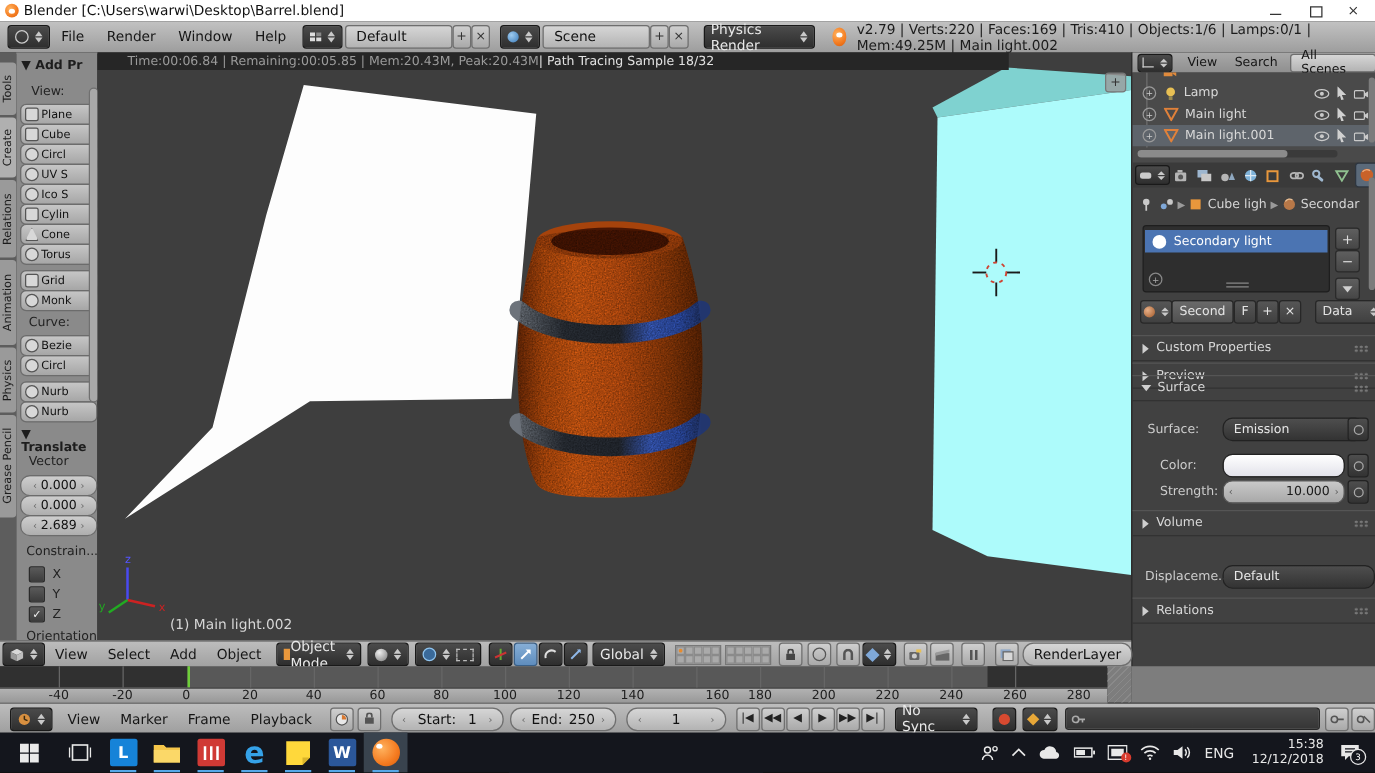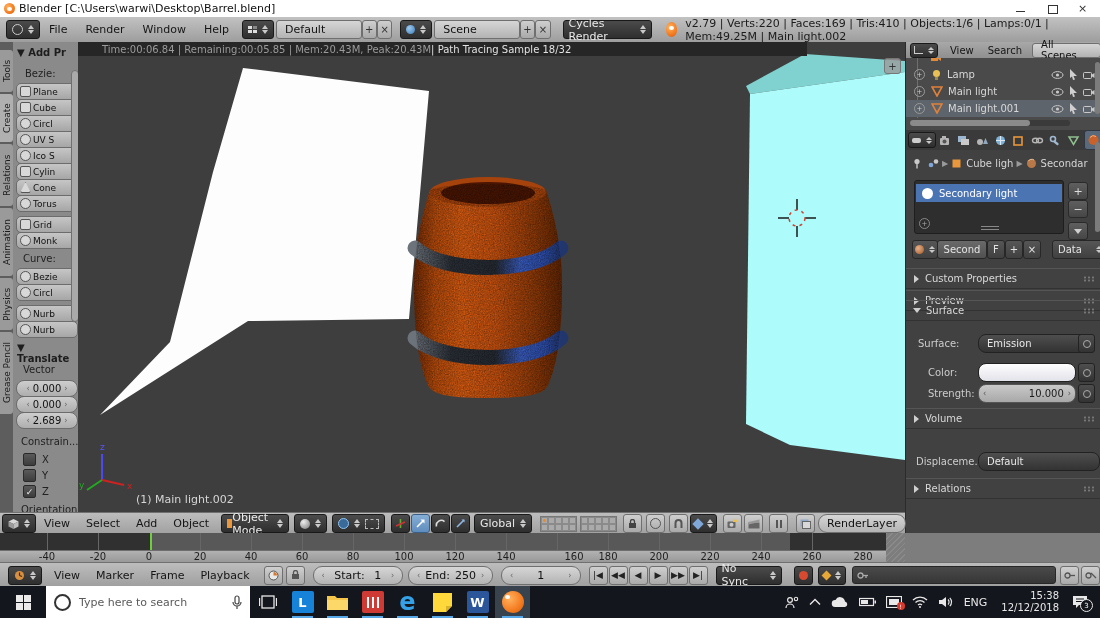--- a/index.html
+++ b/index.html
@@ -170,42 +170,42 @@
       <i style="width:9px;height:9px;border-radius:50%;background:radial-gradient(circle at 35% 35%,#9ecbf0,#3a7ab8)"></i>
       <span class="stp">
           <i class="u"></i>
           <i class="d"></i>
         </span>
     </span>
     <span class="pill" style="width:86px;margin-left:2px;border-radius:3px">Scene</span>
     <span class="sqbtn">+</span>
     <span class="sqbtn">×</span>
     <span class="dd" style="width:98px;margin-left:12px;justify-content:space-between">
-      <span>Cycles Render</span>
+      <span>Physics Render</span>
       <span class="stp">
           <i class="u"></i>
           <i class="d"></i>
         </span>
     </span>
     <span class="blogo" style="margin-left:14px"></span>
     <span style="margin-left:8px;font-size:11px;color:#1b1b1b">v2.79 | Verts:220 | Faces:169 | Tris:410 | Objects:1/6 | Lamps:0/1 | Mem:49.25M | Main light.002</span>
   </div>
 
   <div class="abs tabstrip">
     <span class="vtab" style="top:8px;height:42px">Tools</span>
     <span class="vtab active" style="top:52px;height:48px">Create</span>
     <span class="vtab" style="top:102px;height:62px">Relations</span>
     <span class="vtab" style="top:166px;height:68px">Animation</span>
     <span class="vtab" style="top:236px;height:52px">Physics</span>
     <span class="vtab" style="top:290px;height:82px">Grease Pencil</span>
   </div>
 
   <div class="abs shelf">
     <div class="abs shelfhdr" style="left:4px;top:5px">▼ <span>Add Pr</span></div>
-    <div class="abs slabel" style="left:12px;top:26px">Bezie:</div>
+    <div class="abs slabel" style="left:12px;top:26px">View:</div>
     <div class="sbtn" style="top:41px">
         <i class="bico"></i>
         <span>Plane</span>
       </div>
     <div class="sbtn" style="top:57px">
         <i class="bico"></i>
         <span>Cube</span>
       </div>
     <div class="sbtn" style="top:73px">
         <i class="bico round"></i>
@@ -914,29 +914,20 @@
 
   <div class="abs taskbar">
     <span class="tstart">
         <span class="winflag">
           <i></i>
           <i></i>
           <i></i>
           <i></i>
         </span>
       </span>
-    <span class="searchbox">
-      <i style="width:13px;height:13px;border:2px solid #333;border-radius:50%;margin:0 8px"></i>
-      <span>Type here to search</span>
-      <span style="flex:1"></span>
-      <svg width="10" height="15" viewBox="0 0 10 15" style="margin-right:8px">
-          <rect x="3" y="1" width="4" height="8" rx="2" fill="none" stroke="#444" stroke-width="1.2"></rect>
-          <path d="M1,7 A4,4 0 0 0 9,7 M5,11 V14" stroke="#444" fill="none" stroke-width="1.2"></path>
-        </svg>
-    </span>
     <span class="appslot">
       <svg width="18" height="16" viewBox="0 0 18 16">
           <rect x="3" y="2" width="12" height="12" fill="none" stroke="#e8e8e8" stroke-width="1.3"></rect>
           <line x1="0.5" y1="4" x2="0.5" y2="12" stroke="#e8e8e8" stroke-width="1.3"></line>
           <line x1="17.5" y1="4" x2="17.5" y2="12" stroke="#e8e8e8" stroke-width="1.3"></line>
         </svg>
     </span>
     <span class="appslot">
         <span class="tile" style="background:#1683d8">L</span>
         <i class="ul"></i>

